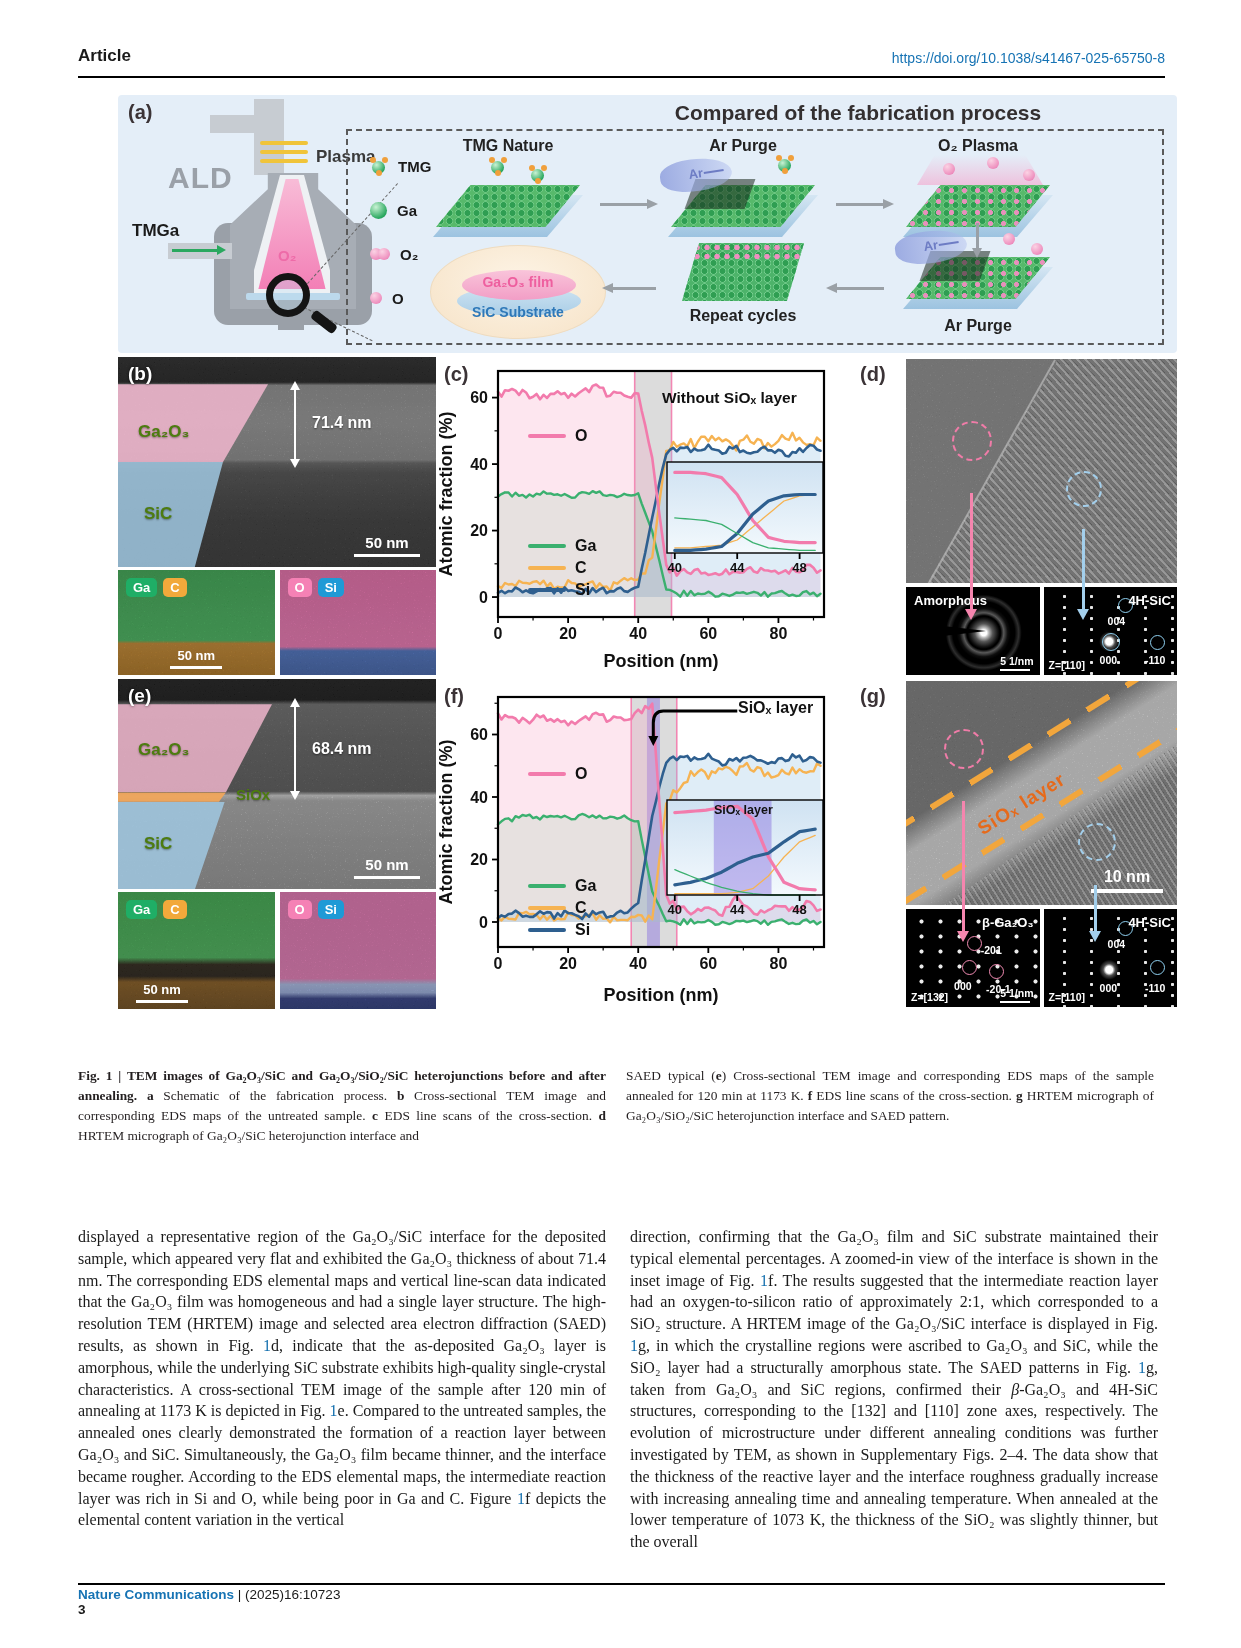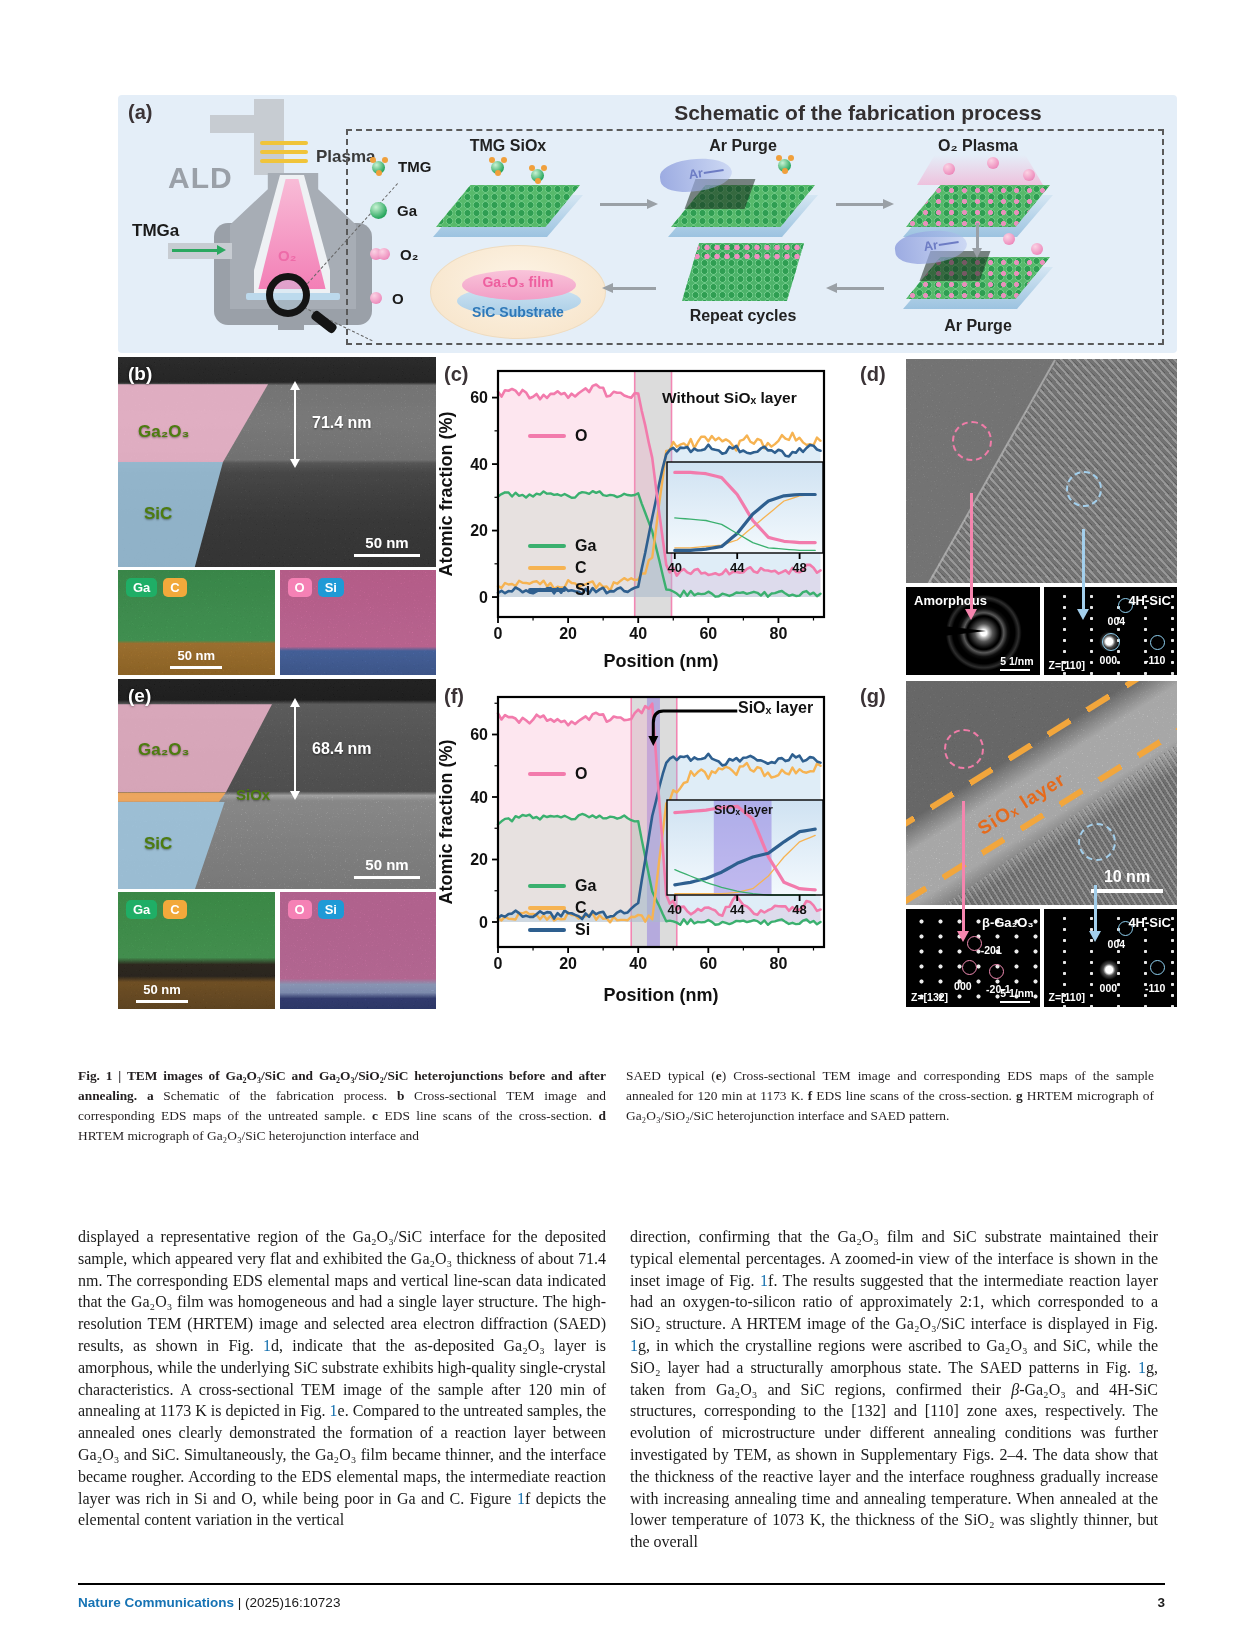--- a/index.html
+++ b/index.html
@@ -255,22 +255,22 @@
              grid-template-columns:528px 528px; column-gap:20px;
              font-size:13.4px; line-height:1.5; color:#231f20; text-align:justify; }
   .body-txt { position:absolute; top:1226px; left:78px; width:1087px; display:grid;
               grid-template-columns:528px 528px; column-gap:24px;
               font-size:16px; line-height:21.8px; text-align:justify; }
   .seg-b { font-weight:bold; } .seg-i { font-style:italic; }
   .seg-link { color:#1470af; }
 
   
   .ftr { position:absolute; top:1583px; left:78px; width:1087px; border-top:2px solid #000;
-         padding-top:10px; display:flex; justify-content:space-between;
-         font-family:"Liberation Sans", sans-serif; font-size:13.5px; }
+         padding-top:2px; display:flex; justify-content:space-between;
+         font-family:"Liberation Sans", sans-serif; font-size:13.5px;flex-direction:column; }
   .ftr .jn { color:#1673b4; font-weight:bold; }
   .ftr .iss { color:#1a1a1a; }
   .ftr .pg { font-weight:bold; color:#1a1a1a; }
 </style>
 </head>
 <body>
 
 <svg width="0" height="0" style="position:absolute" aria-hidden="true">
   <defs>
     <filter id="grainW" x="0" y="0" width="100%" height="100%">
@@ -279,26 +279,30 @@
     </filter>
     <filter id="grainD" x="0" y="0" width="100%" height="100%">
       <feTurbulence type="fractalNoise" baseFrequency="0.75" numOctaves="2" seed="7" stitchTiles="stitch" result="n"></feTurbulence>
       <feColorMatrix in="n" type="matrix" values="0 0 0 0 0  0 0 0 0 0  0 0 0 0 0  0.8 0.8 0.8 0 0"></feColorMatrix>
     </filter>
   </defs>
 </svg>
 
 <div class="page">
 
+  <div class="hdr">
+    <span class="article">Article</span>
+    <a class="doi" href="#">https://doi.org/10.1038/s41467-025-65750-8</a>
+  </div>
 
   <div class="fig">
 
     <div class="panel-a">
       <span class="pa-letter">(a)</span>
-      <div class="pa-title">Schematic of the fabrication process</div>
+      <div class="pa-title">Compared of the fabrication process</div>
 
       <span class="ald-txt">ALD</span>
       <div class="pipe-arm"></div>
       <div class="pipe-v"></div>
       <div class="coil">
           <span></span>
           <span></span>
           <span></span>
         </div>
       <span class="plasma-lbl">Plasma</span>
@@ -339,21 +343,21 @@
             </span>
           <span class="txt">O₂</span>
         </div>
         <div class="pa-leg-item">
           <span class="ball-p"></span>
           <span class="txt">O</span>
         </div>
       </div>
 
       <div class="step" style="left:300px; top:42px;">
-        <div class="slabel">TMG SiOx</div>
+        <div class="slabel">TMG Nature</div>
         <div class="slab-wrap">
           <span class="tmg-ic float-tmg" style="left:56px; top:-22px;">
               <span class="g"></span>
               <i></i>
               <i></i>
               <i></i>
             </span>
           <span class="tmg-ic float-tmg" style="left:96px; top:-14px;">
               <span class="g"></span>
               <i></i>

